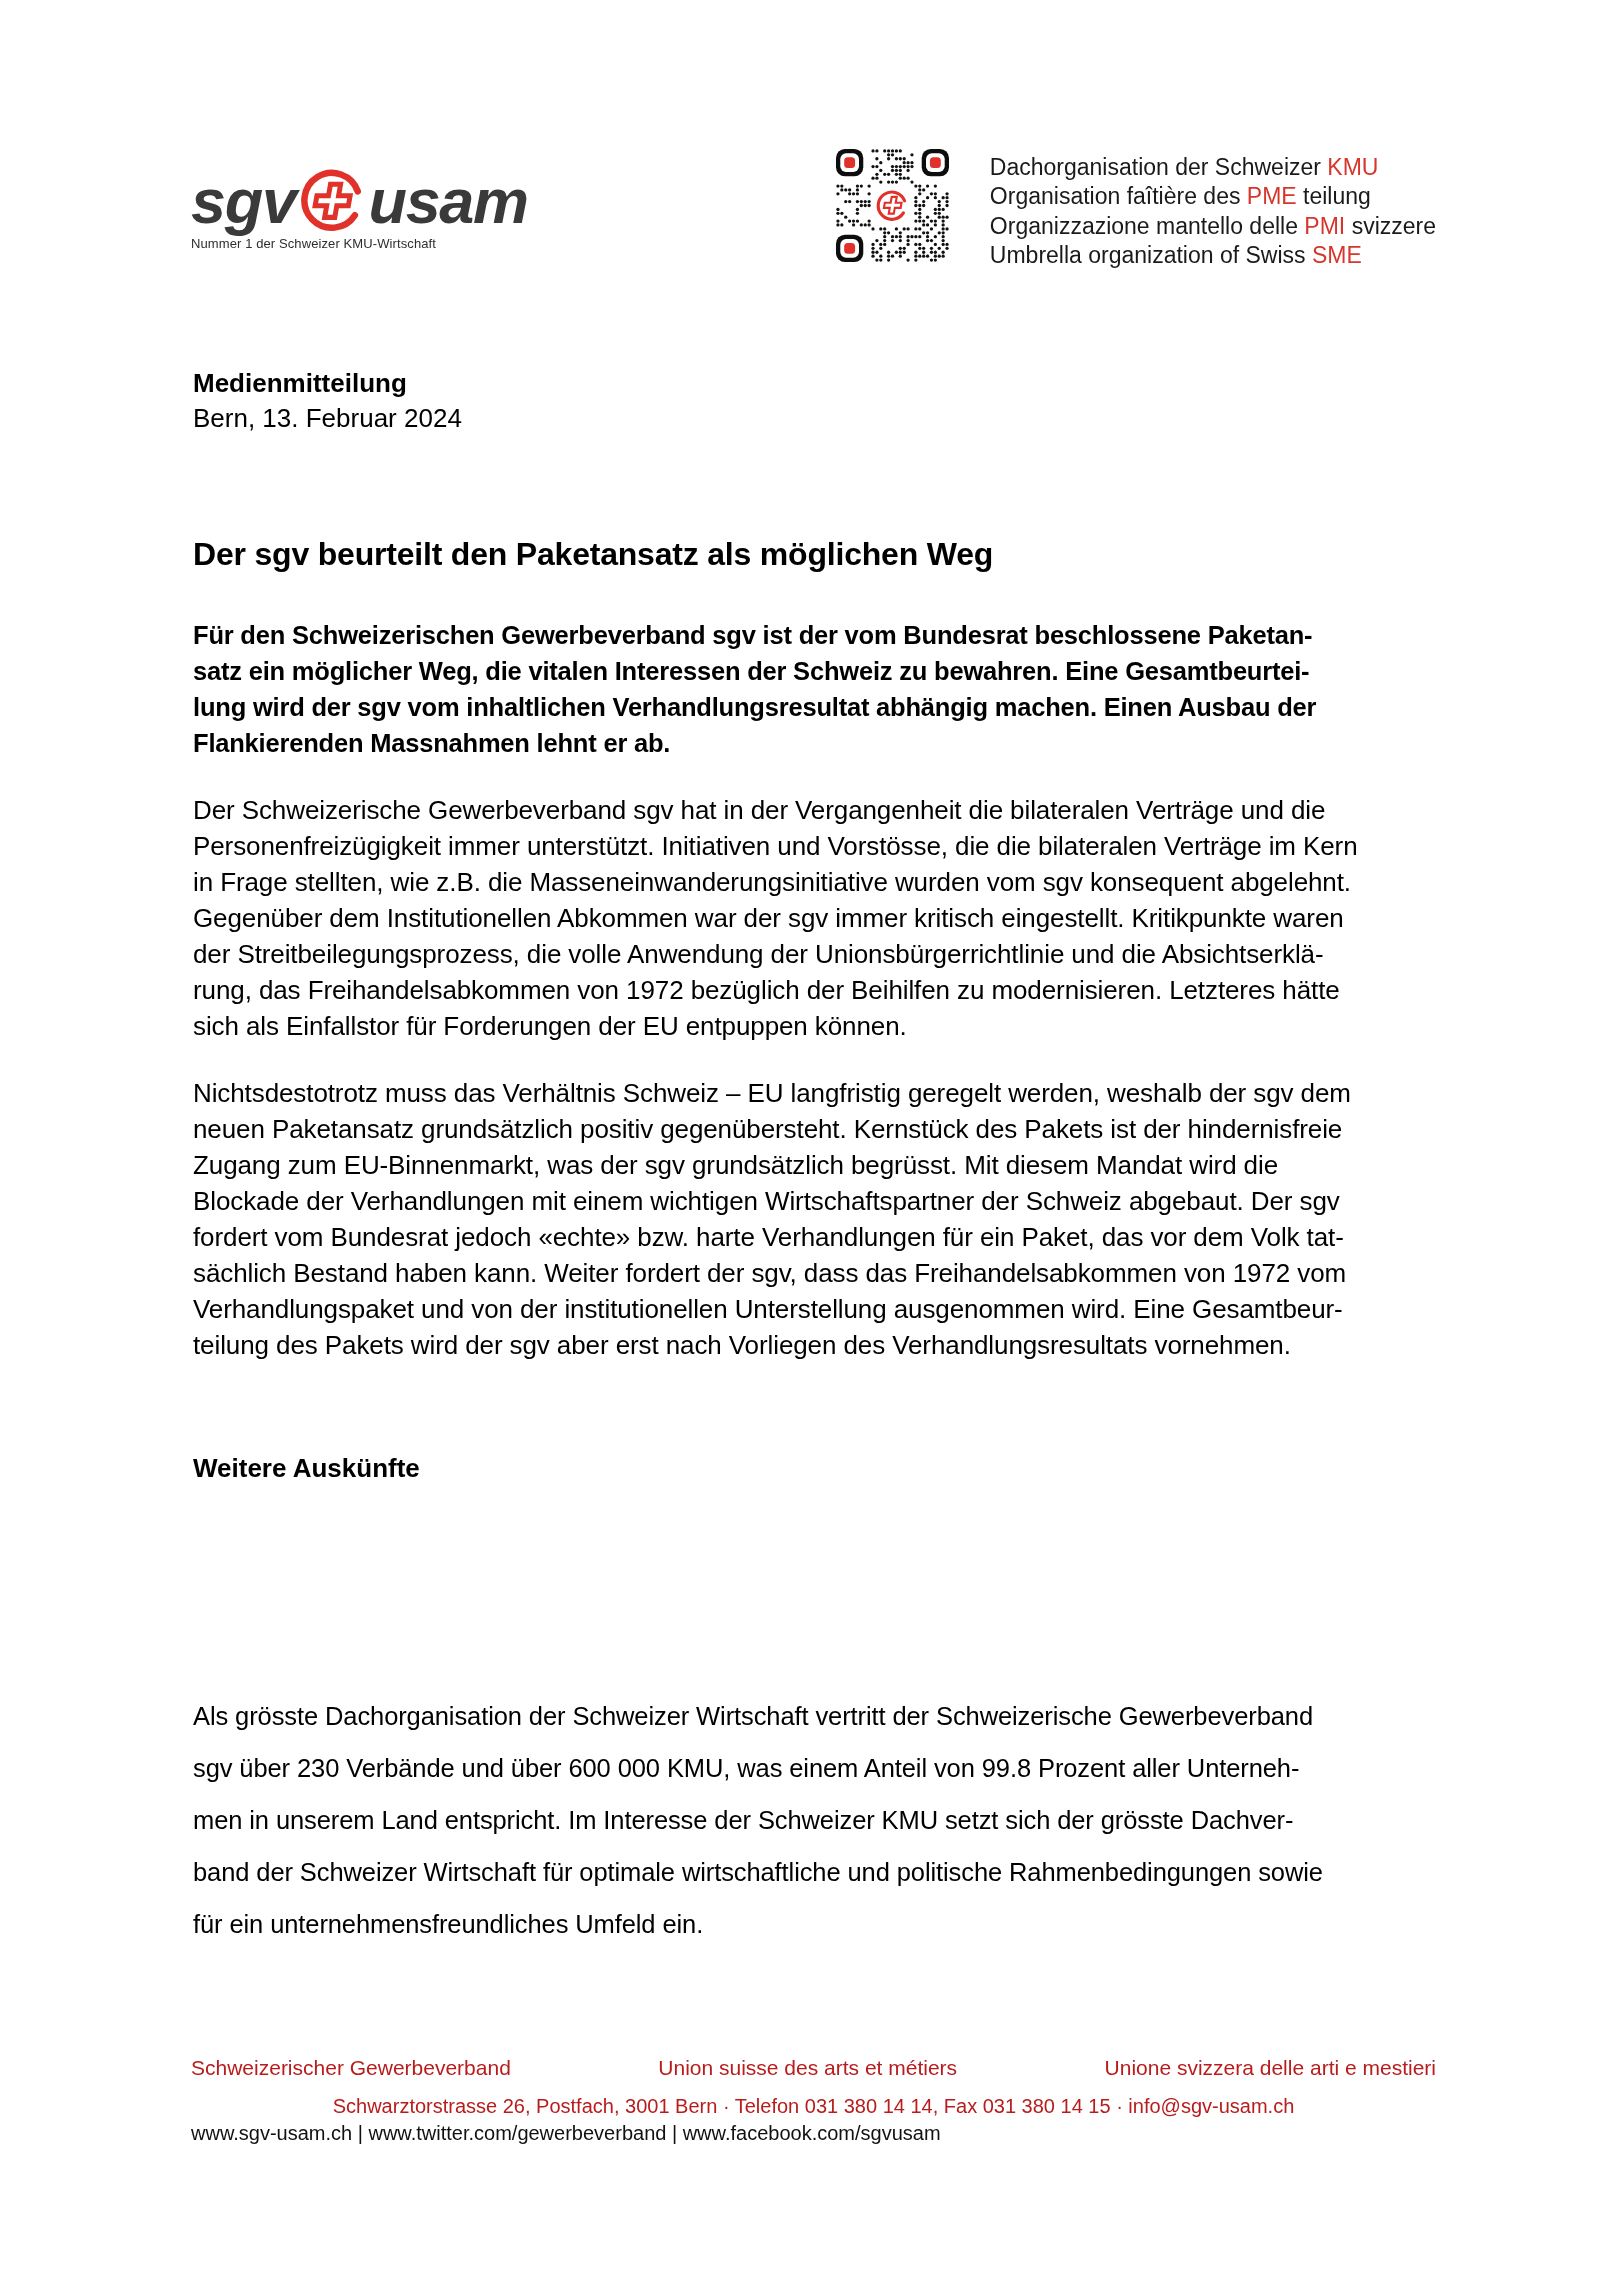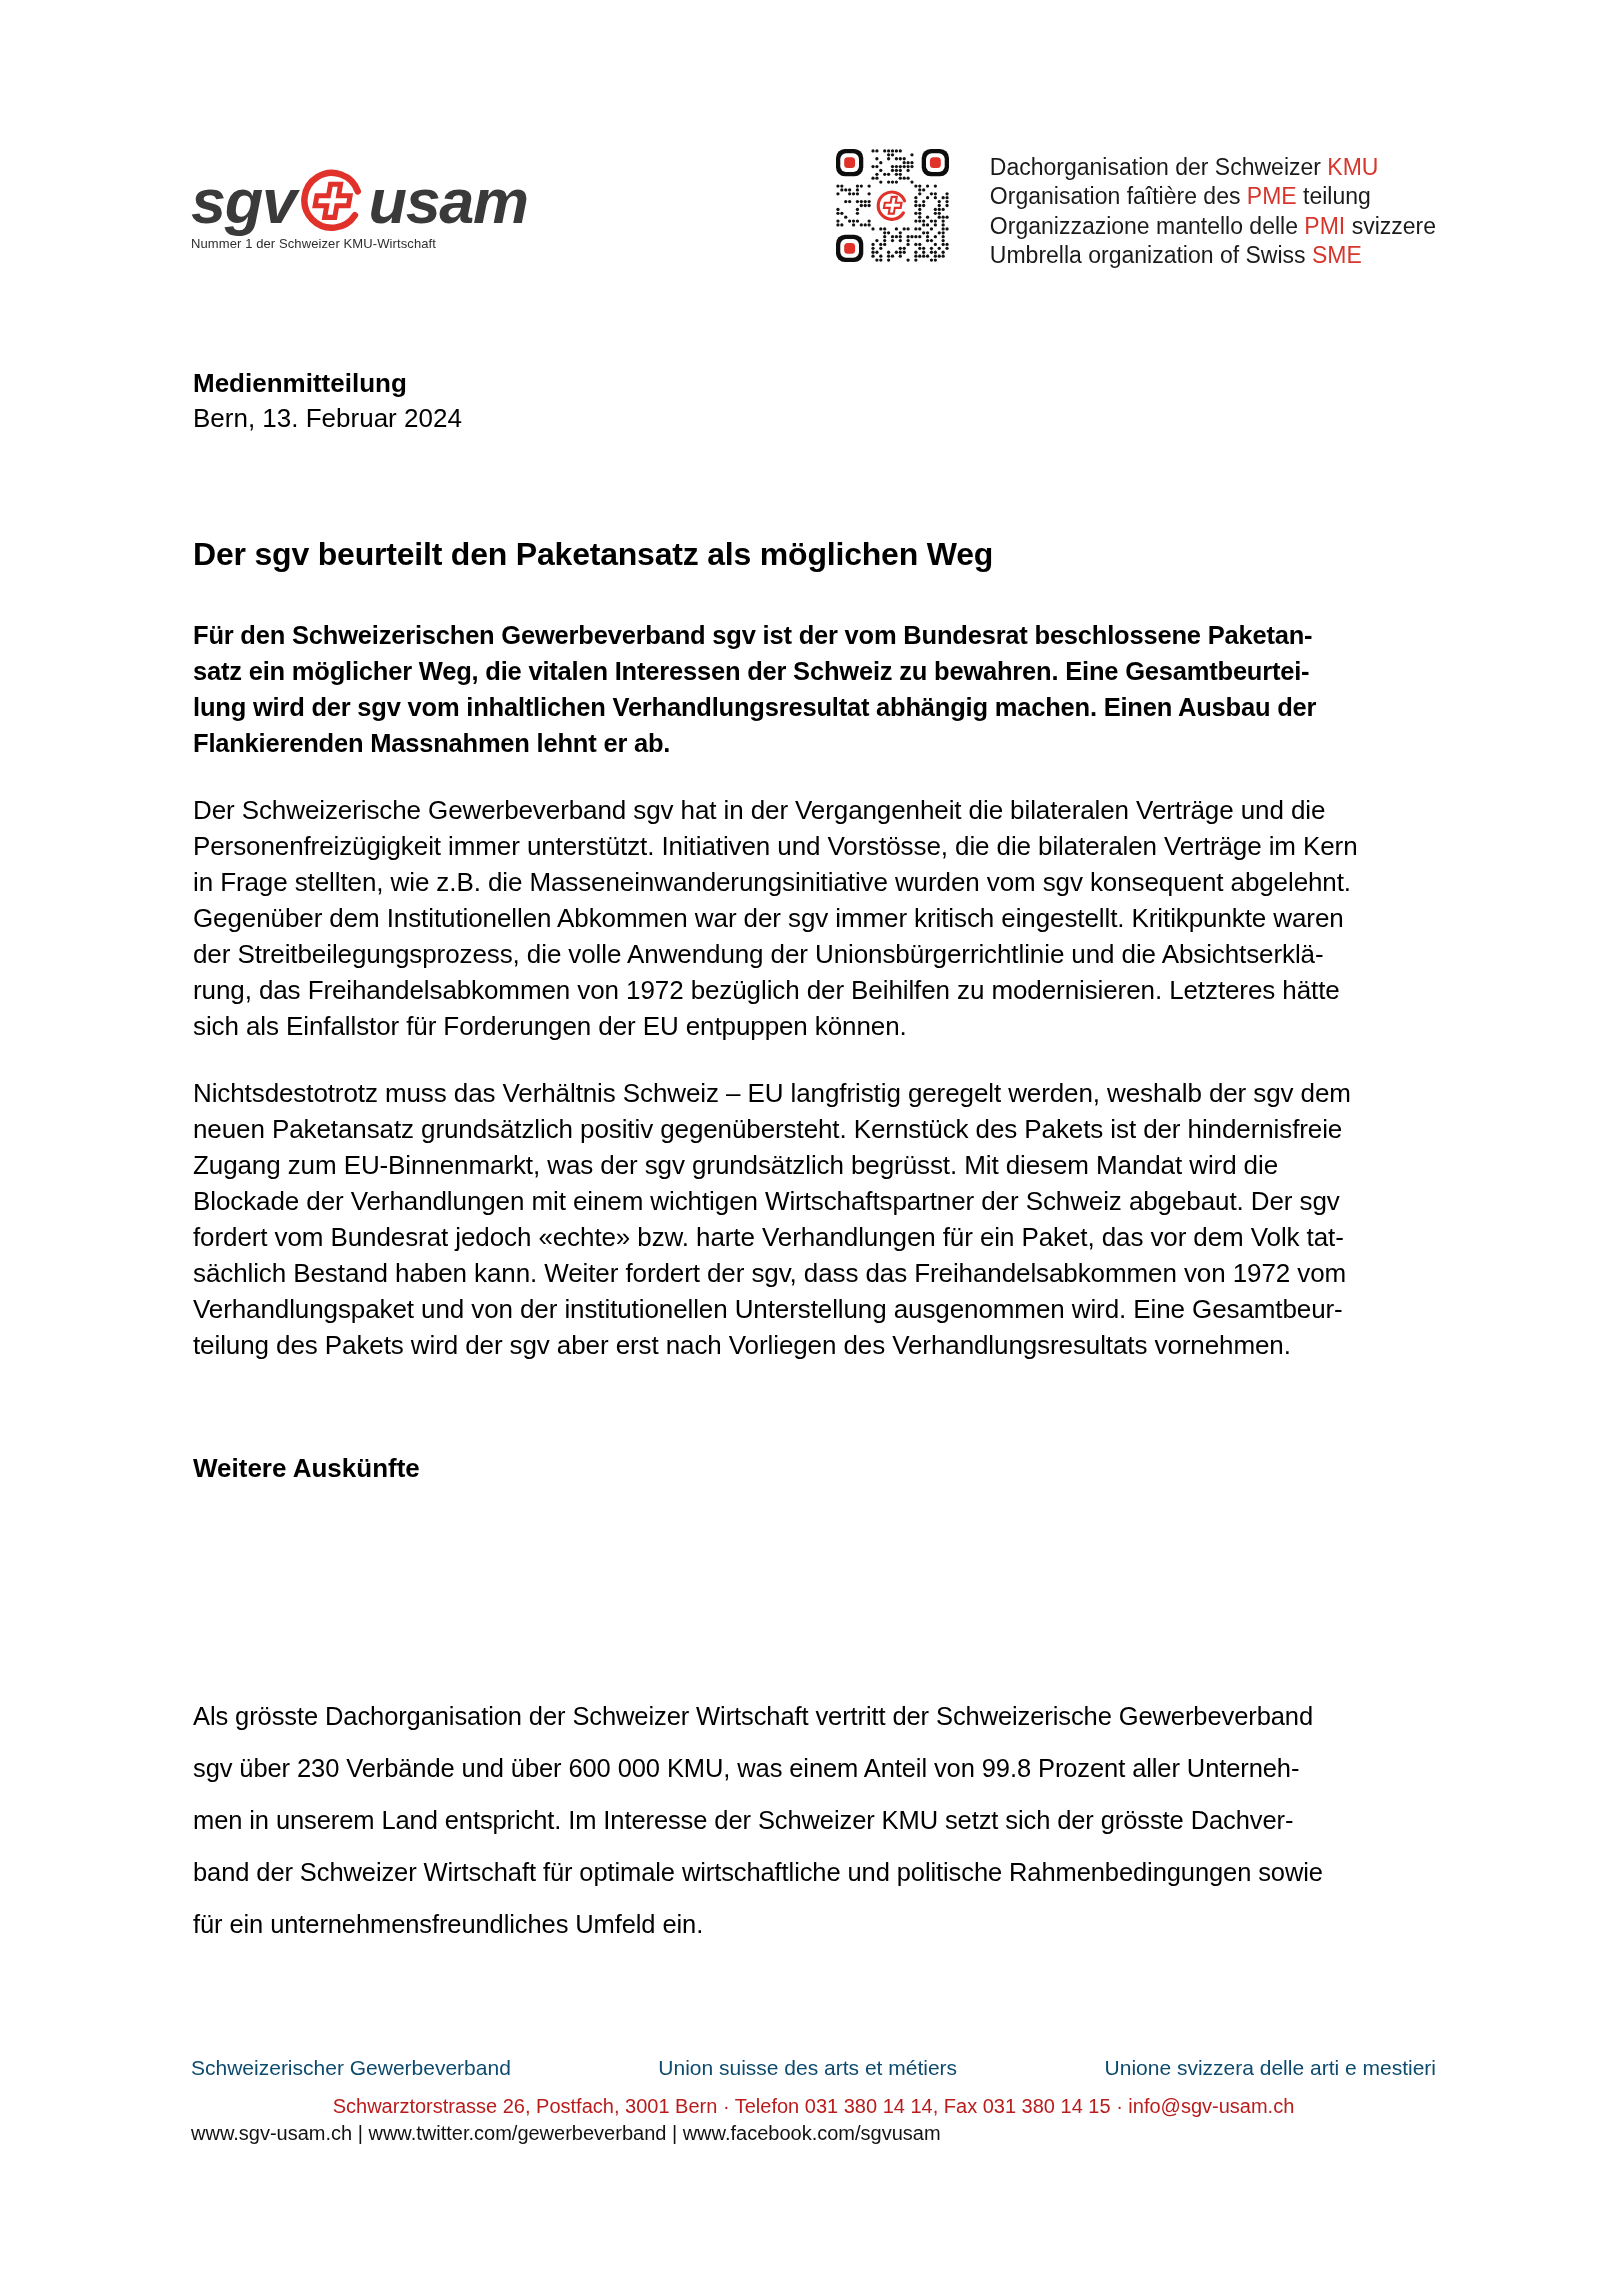--- a/index.html
+++ b/index.html
@@ -97,21 +97,21 @@
   }
 
   
   .footer{
     position:absolute;
     left:191px; right:186px; top:2055px;
   }
   .footer-orgs{
     display:flex;
     justify-content:space-between;
-    color:#0c4a6e;
+    color:#b91c1c;
     font-size:21px;
     line-height:26px;
   }
   .footer-address{
     margin-top:11.8px;
     text-align:center;
     font-size:20px;
     line-height:27.5px;
     color:#b91c1c;
   }

